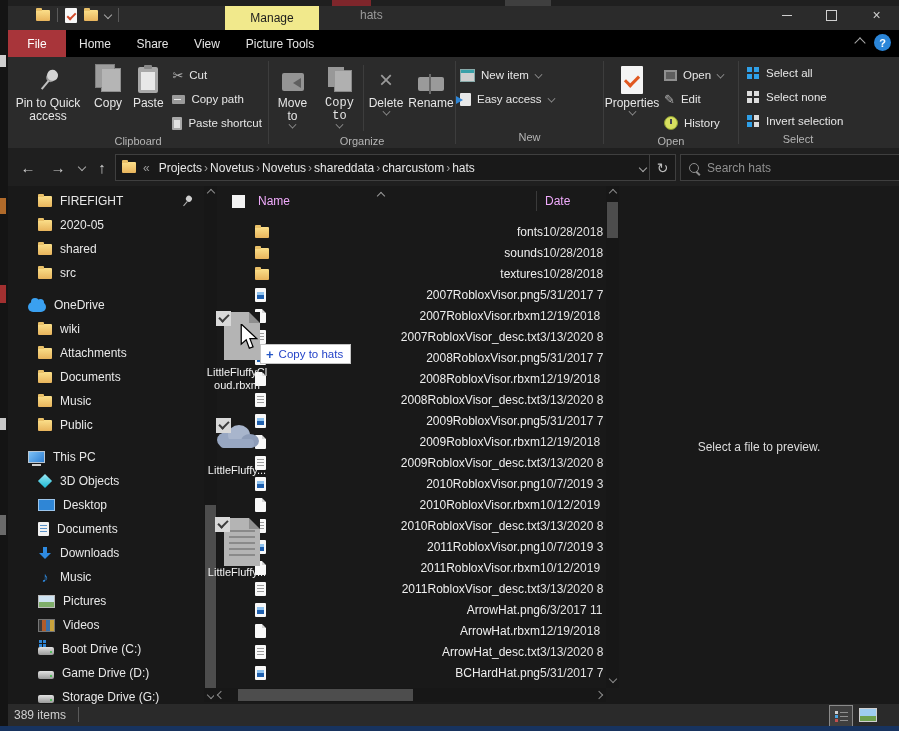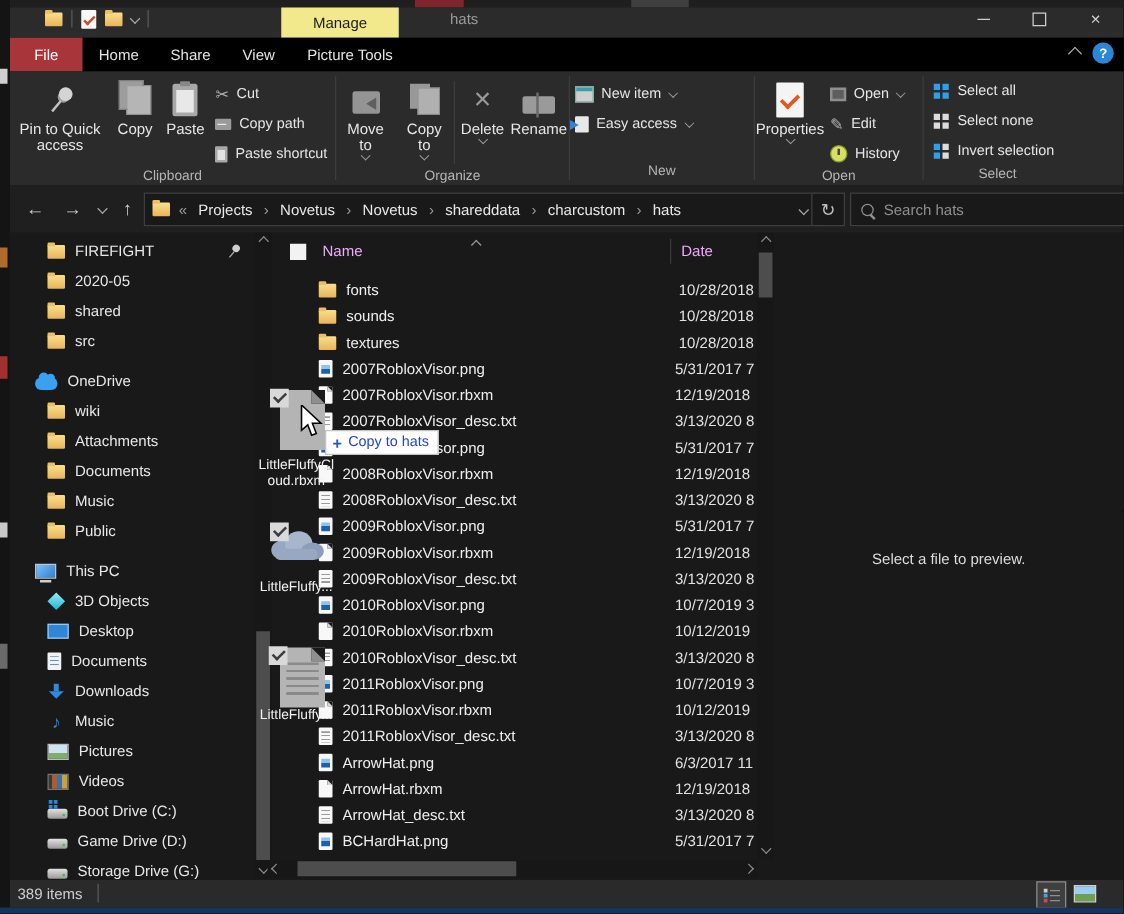--- a/index.html
+++ b/index.html
@@ -173,21 +173,21 @@
 
   
   .filelist{position:absolute;left:210px;top:0;width:388px;height:502px;overflow:hidden;}
   .flheader{position:absolute;left:0;top:0;width:100%;height:30px;color:#f0abfc;}
   .hdr-check{position:absolute;left:14px;top:9px;width:13px;height:13px;background:#f2f2f2;}
   .hdr-name{position:absolute;left:40px;top:8px;}
   .hdr-date{position:absolute;left:327px;top:8px;}
   .hdr-sep{position:absolute;left:318px;top:5px;width:1px;height:20px;background:#3a3a3a;}
   .hdr-sort{position:absolute;left:160px;top:2px;}
   .hdr-sort .chev{width:5px;height:5px;border-color:#9a9a9a;}
-  .frows{position:absolute;left:0;top:35px;width:100%;}
+  .frows{position:absolute;left:0;top:35px;width:100%;text-align:right;}
   .frow{height:21px;display:flex;align-items:center;}
   .frow .fic{margin-left:37px;flex:none;}
   .frow .fname{margin-left:8px;width:266px;color:#efefef;white-space:nowrap;overflow:hidden;}
   .frow .fdate{color:#e2e2e2;white-space:nowrap;}
   .fi{position:relative;display:inline-block;width:13px;height:14px;}
   .fi-folder{width:14px;height:11px;background:linear-gradient(180deg,#fbdf8a,#e8b45c);border-radius:1px;margin-top:2px;}
   .fi-folder::before{content:"";position:absolute;top:-2px;left:0;width:6px;height:3px;background:#e9c068;border-radius:1px 1px 0 0;}
   .fi-page{width:11px;height:14px;background:#f8f8f8;border-radius:1px;}
   .fi-png::after{content:"";position:absolute;left:2px;top:4px;width:7px;height:7px;
                  background:linear-gradient(180deg,#8fc3ef 45%,#1e5fae 45%);}
@@ -337,21 +337,21 @@
           <span class="ric-box">
               <span class="ri ri-moveto"></span>
             </span>
           <span class="rlabel" style="width:34px;">Move to</span>
           <span class="caret caret-sm"></span>
         </div>
         <div class="rbtn" style="width:47px;">
           <span class="ric-box">
               <span class="ri ri-copyto"></span>
             </span>
-          <span class="rlabel" style="width:34px;">Copy to</span>
+          <span class="rlabel" style="width:34px;font-family:Liberation Mono, monospace;">Copy to</span>
           <span class="caret caret-sm"></span>
         </div>
         <div class="rg-sep" style="height:66px;"></div>
         <div class="rbtn" style="width:44px;">
           <span class="ric-box">
               <span class="g-delete">×</span>
             </span>
           <span class="rlabel">Delete</span>
           <span class="caret caret-sm"></span>
         </div>
@@ -436,21 +436,21 @@
   <div class="abs addressrow">
     <div class="nav-glyph" style="left:8px;">←</div>
     <div class="nav-glyph" style="left:38px;">→</div>
     <div class="nav-glyph" style="left:62px;">
         <span class="chev chev-down" style="width:5px;height:5px;"></span>
       </div>
     <div class="nav-glyph" style="left:82px;">↑</div>
     <div class="breadcrumb-box">
       <span class="si si-folder"></span>
       <span class="crumb-sep">«</span>
-      <span id="crumbs" style="display:flex;align-items:center;gap:7px;">
+      <span id="crumbs" style="display:flex;align-items:center;gap:0;">
           <span class="crumb">Projects</span>
           <span class="crumb-sep">›</span>
           <span class="crumb">Novetus</span>
           <span class="crumb-sep">›</span>
           <span class="crumb">Novetus</span>
           <span class="crumb-sep">›</span>
           <span class="crumb">shareddata</span>
           <span class="crumb-sep">›</span>
           <span class="crumb">charcustom</span>
           <span class="crumb-sep">›</span>

